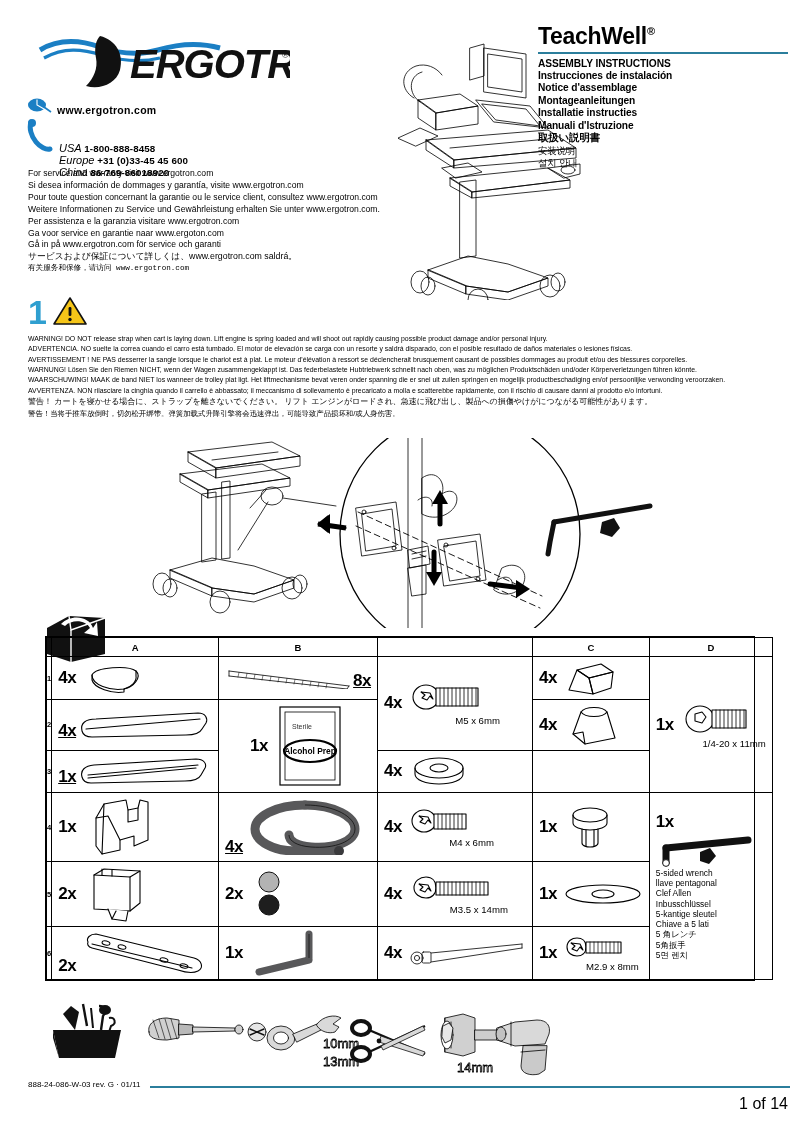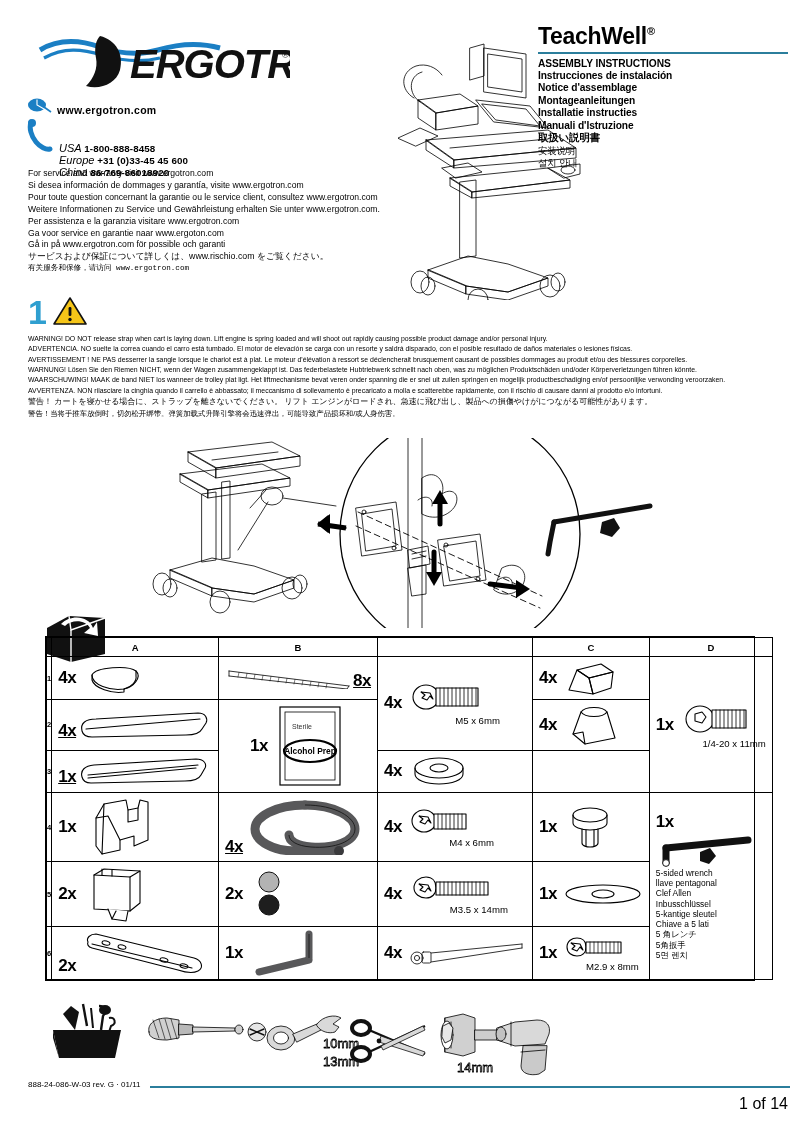--- a/index.html
+++ b/index.html
@@ -141,22 +141,22 @@
       </div>
     </div>
 
     <div class="service">
       <div>For service and warranty visit www.ergotron.com</div>
       <div>Si desea información de dommages y garantía, visite www.ergotron.com</div>
       <div>Pour toute question concernant la garantie ou le service client, consultez www.ergotron.com</div>
       <div>Weitere Informationen zu Service und Gewährleistung erhalten Sie unter www.ergotron.com.</div>
       <div>Per assistenza e la garanzia visitare www.ergotron.com</div>
       <div>Ga voor service en garantie naar www.ergoton.com</div>
-      <div>Gå in på www.ergotron.com för possible och garanti</div>
-      <div class="cjk">サービスおよび保証について詳しくは、www.rischio.com をご覧ください。</div>
+      <div>Gå in på www.ergotron.com för service och garanti</div>
+      <div class="cjk">サービスおよび保証について詳しくは、www.ergotron.com saldrá。</div>
       <div class="mono-cn">有关服务和保修，请访问 www.ergotron.com</div>
     </div>
 
     <div class="title-block">
       <div class="title-main">
         <span>TeachWell</span><sup>®</sup>
       </div>
       <div class="title-rule"></div>
       <div class="title-langs">
         <div>ASSEMBLY INSTRUCTIONS</div>

